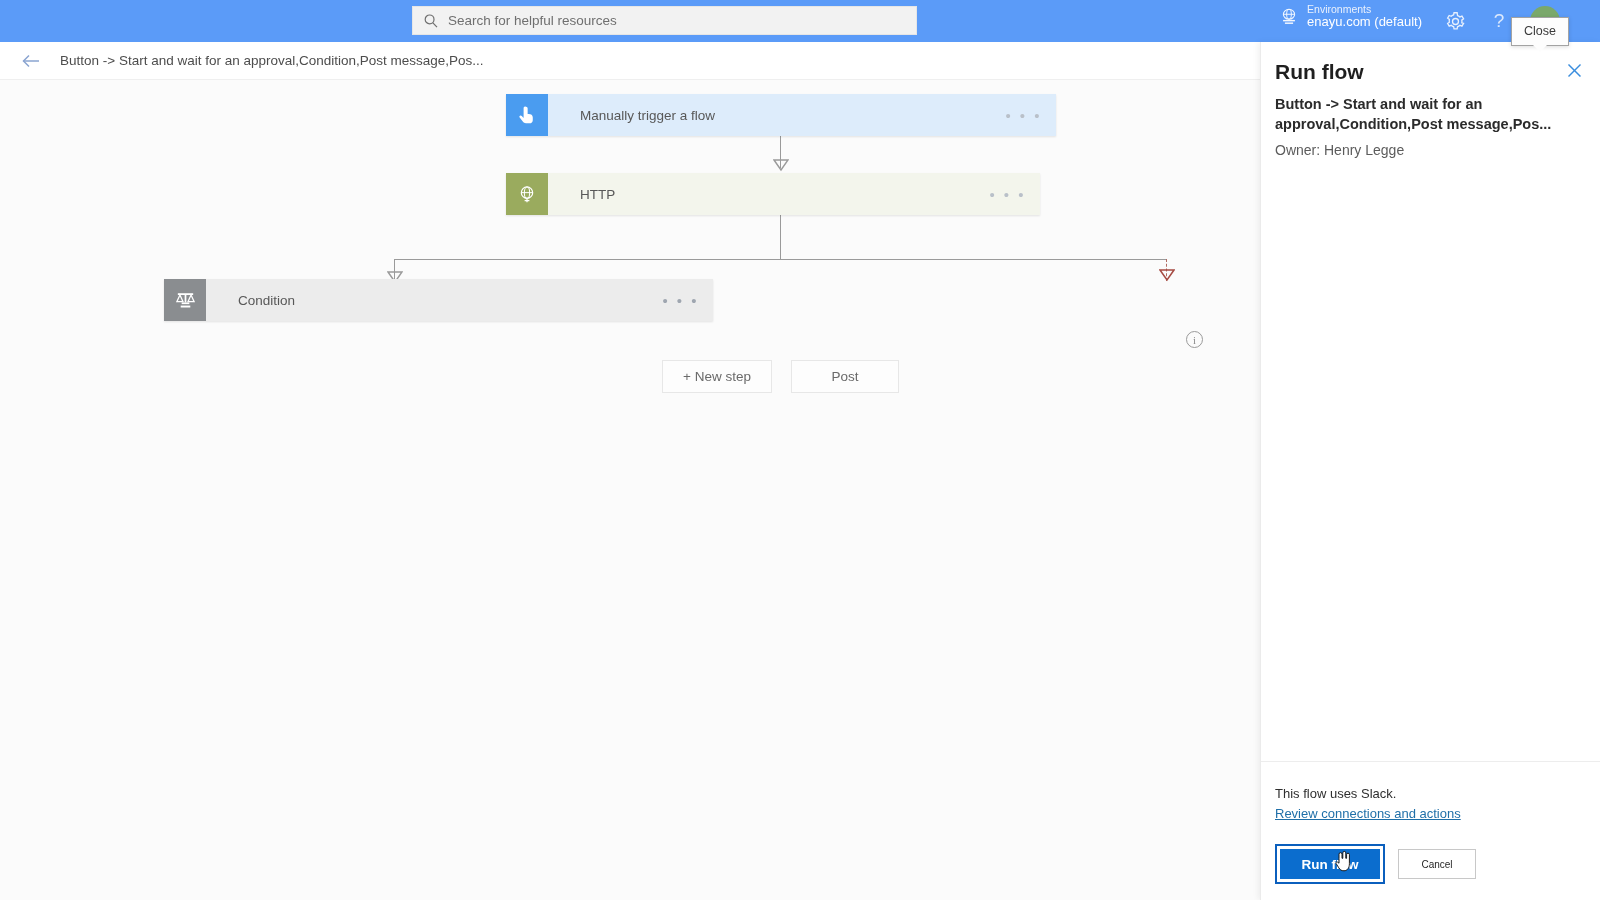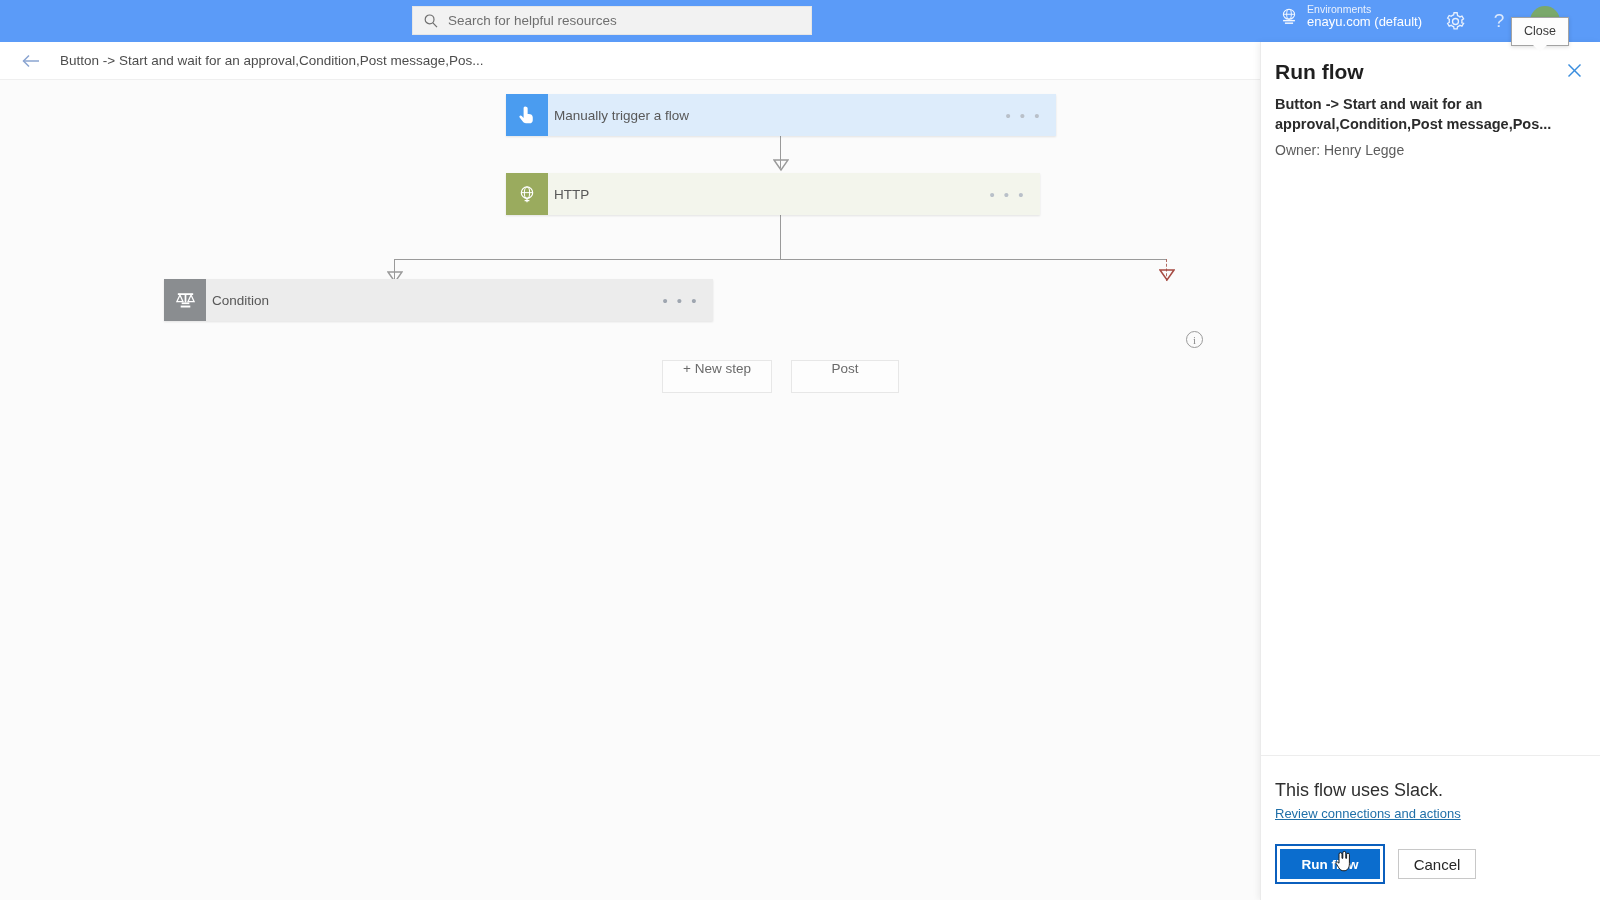--- a/index.html
+++ b/index.html
@@ -12,21 +12,21 @@
 
   
   .topbar {
     position: absolute; left: 0; top: 0;
     width: 1600px; height: 42px;
     background: #5b9bf8;
     display: flex; align-items: center;
   }
   .search-box {
     position: absolute; left: 412px; top: 6px;
-    width: 400px; height: 29px;
+    width: 505px; height: 29px;
     background: #f2f2f2;
     border: 1px solid #e6e6e6;
     display: flex; align-items: center;
     padding: 0 10px;
   }
   .search-ico { width: 16px; height: 16px; margin-right: 9px; flex: none; }
   .search-ph { font-size: 13.5px; color: #6f6f6f; }
 
   .env-wrap {
     position: absolute; right: 178px; top: 3px;
@@ -90,21 +90,21 @@
     display: flex; align-items: center;
     box-shadow: 0 1px 2px rgba(0,0,0,.10);
   }
   .node-icon {
     width: 42px; height: 42px; flex: none;
     display: flex; align-items: center; justify-content: center;
   }
   .node-body {
     flex: 1; height: 42px;
     display: flex; align-items: center; justify-content: space-between;
-    padding: 0 14px 0 6px;
+    padding: 0 14px 0 32px;
   }
   .node-title { font-size: 13.5px; color: #585858; }
   .node-dots { letter-spacing: 2.5px; font-size: 15px; color: #b9c0c9; }
 
   
   #node-trigger { left: 506px; top: 14px;  width: 550px; }
   #node-trigger .node-icon { background: #4a9cf0; }
   #node-trigger .node-body { background: #ddecfb; }
 
   #node-http { left: 506px; top: 93px; width: 534px; }
@@ -129,21 +129,21 @@
     border: 1px solid #9a9a9a; color: #8b8b8b;
     font-size: 11px; display: flex; align-items: center; justify-content: center;
     font-family: "Liberation Serif", serif;
   }
 
   
   .flow-btn {
     position: absolute; top: 280px; height: 33px;
     background: #fdfdfd; border: 1px solid #e7e7e7;
     font-size: 13.5px; color: #6a6a6a;
-    display: flex; justify-content: center;
+    display: flex; align-items: center; justify-content: center;
   }
   #btn-newstep { left: 662px; width: 110px; }
   #btn-save    { left: 791px; width: 108px; }
 
   
   .panel {
     position: absolute; right: 0; top: 42px;
     width: 340px; height: 858px;
     background: #ffffff;
     border-left: 1px solid #ebebeb;
@@ -161,40 +161,40 @@
     margin-top: 11px; font-size: 14.5px; font-weight: bold;
     color: #2b2b2b; line-height: 1.37; padding-right: 24px;
   }
   .panel-owner { margin-top: 7px; font-size: 14px; color: #5c5c5c; }
 
   .panel-foot {
     position: absolute; left: 0; right: 0; bottom: 0;
     border-top: 1px solid #ededed;
     padding: 24px 14px 16px;
   }
-  .uses-text { font-size: 18px; color: #2f2f2f; }
+  .uses-text { font-size: 13px; color: #2f2f2f; }
   .review-link {
     display: inline-block; margin-top: 5px;
     font-size: 13px; color: #1f6fa8; text-decoration: underline;
   }
   .foot-btns { margin-top: 22px; display: flex; align-items: center; }
 
   .runflow-focus {
     border: 2px solid #0b5fbd; padding: 3px; background: #ffffff;
   }
   .btn-runflow {
     width: 100px; height: 30px; background: #0b6dce;
     color: #ffffff; font-size: 13.5px; font-weight: bold;
     display: flex; align-items: center; justify-content: center;
     border: none; position: relative;
   }
   .btn-cancel {
     margin-left: 13px; width: 78px; height: 30px;
     background: #ffffff; border: 1px solid #c8c8c8;
-    font-size: 15px; color: #262626;
+    font-size: 10px; color: #262626;
     display: flex; align-items: center; justify-content: center;
   }
   .cursor-hand { position: absolute; left: 1335px; top: 850px; width: 17px; height: 22px; z-index: 60; }
 </style>
 </head>
 <body>
 
 <div class="topbar">
 
   <div class="search-box">

